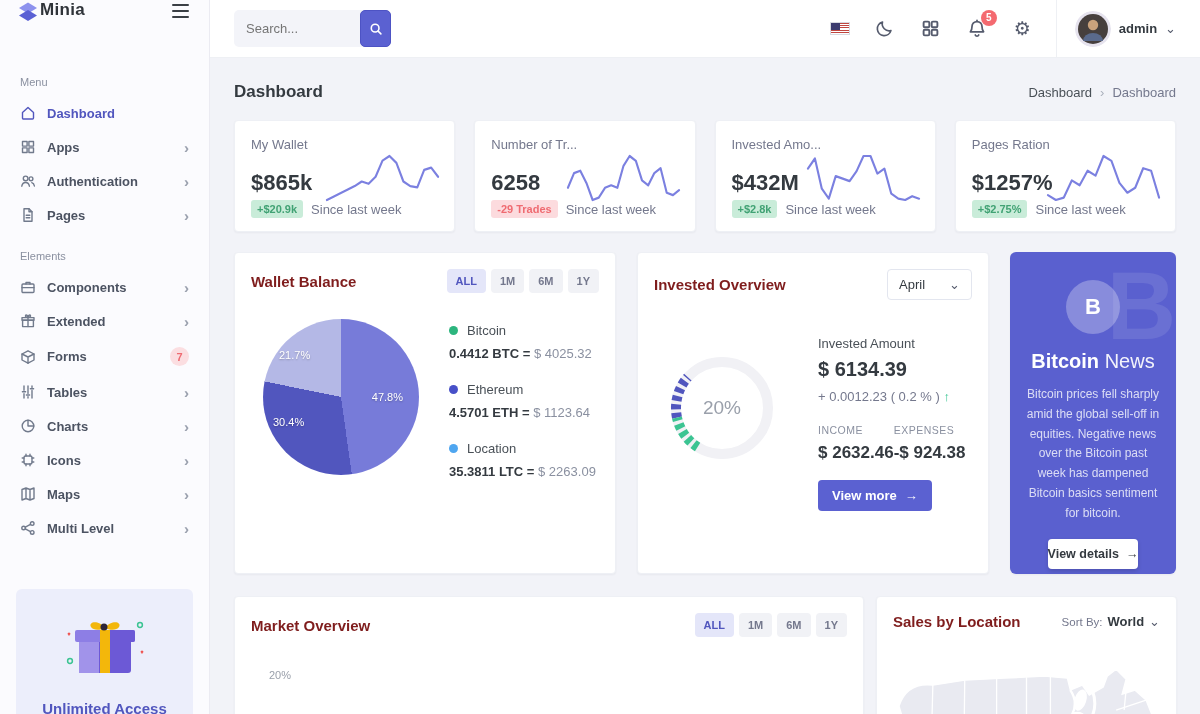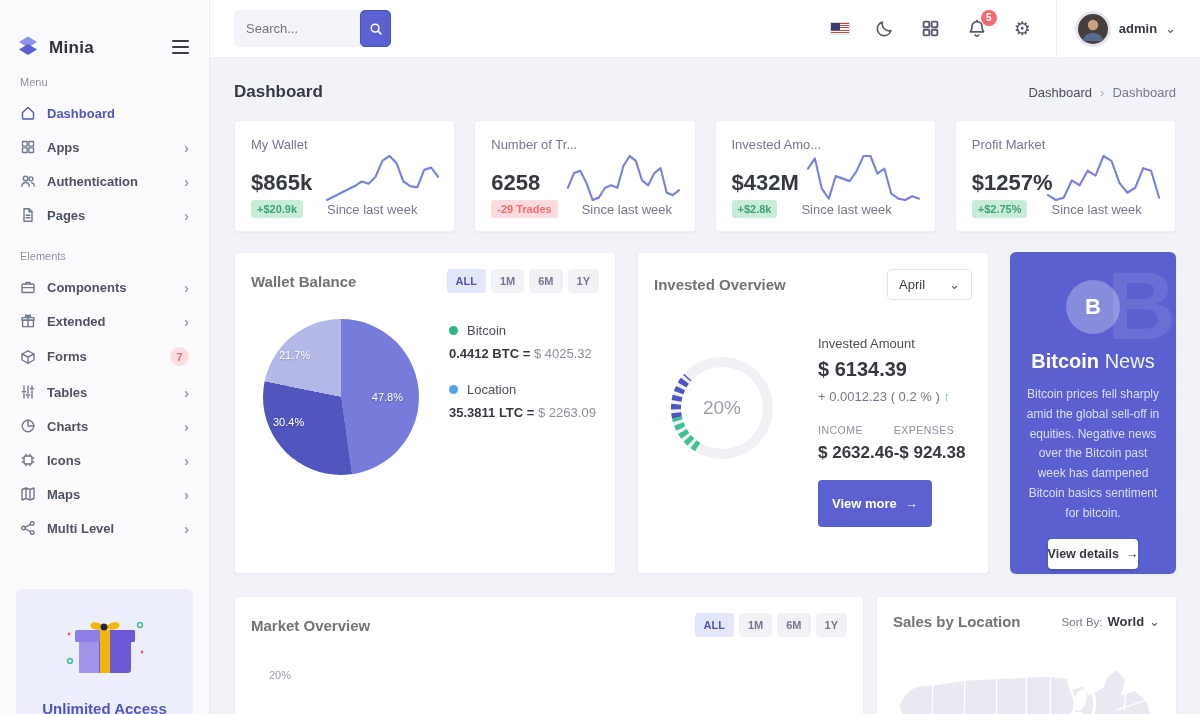--- a/index.html
+++ b/index.html
@@ -2,21 +2,21 @@
 <html><head>
 <meta charset="utf-8">
 <style>
   *{box-sizing:border-box;margin:0;padding:0}
   html,body{width:1200px;height:714px;overflow:hidden;background:#f2f3f8;
     font-family:"Liberation Sans","DejaVu Sans",sans-serif;color:#495057;font-size:13px}
   .app{display:flex;width:1200px;height:714px}
 
   
   .sidebar{width:210px;flex:none;background:#fbfbfe;border-right:1px solid #ebebf2;display:flex;flex-direction:column}
-  .side-head{height:58px;flex:none;display:flex;align-items:flex-end;gap:9px;padding:0 16px}
+  .side-head{height:58px;flex:none;display:flex;align-items:flex-start;padding:0 16px}
   .logo{width:24px;height:24px;display:inline-flex}
   .brand{font-size:17px;font-weight:700;color:#2f3339;letter-spacing:.3px}
   .burger{margin-left:auto;background:none;border:none;cursor:pointer;display:flex;flex-direction:column;gap:3.5px;padding:4px}
   .burger span{width:17px;height:2.4px;background:#3a3f45;border-radius:1px}
   .side-label{font-size:11px;color:#8a90a0;padding:18px 20px 8px}
   .side-item{display:flex;align-items:center;gap:11px;padding:9px 20px;color:#4c5362;font-weight:600;font-size:13px;text-decoration:none;cursor:pointer}
   .side-item .sicon{width:16px;height:16px;color:#717a8c;display:inline-flex;flex:none}
   .side-item.active,.side-item.active .sicon{color:#5156be}
   .chev{margin-left:auto;color:#9aa0ae;font-size:15px;line-height:1}
   .count-badge{margin-left:auto;background:#fbdee1;color:#ee6b72;font-size:11px;font-weight:700;width:19px;height:19px;border-radius:50%;display:flex;align-items:center;justify-content:center}
@@ -48,31 +48,31 @@
   .crumbs{font-size:13px;color:#74788d;display:flex;gap:8px;align-items:center}
   .crumbs .root{color:#495057;text-decoration:none;cursor:pointer}
   .crumbs .sep{color:#aab0bc}
 
   
   .card{background:#fff;border:1px solid #eef0f5;border-radius:4px;box-shadow:0 1px 2px rgba(31,41,55,.05)}
   .stats-row{display:flex;gap:19px;margin-bottom:20px}
   .stat-card{flex:1;height:112px;padding:16px;position:relative}
   .stat-label{color:#74788d;margin-bottom:18px}
   .stat-value{font-size:22px;font-weight:700;color:#343a40}
-  .stat-foot{position:absolute;left:16px;bottom:13px;display:flex;align-items:center;gap:24px}
+  .stat-foot{position:absolute;left:16px;bottom:13px;display:flex;align-items:center;gap:8px}
   .badge-soft{font-size:11px;font-weight:700;padding:3px 6px;border-radius:3px}
   .badge-soft.success{background:#c9ecd9;color:#41a274}
   .badge-soft.danger{background:#fcdbde;color:#ef6b71}
   .note{color:#74788d}
   .spark{position:absolute;right:14px;top:26px;width:115px;height:60px}
   .spark polyline{fill:none;stroke:#7b80e0;stroke-width:2.2;stroke-linejoin:round;stroke-linecap:round}
 
   .mid-row{display:flex;gap:21px;margin-bottom:22px;height:322px}
   .card-head{display:flex;align-items:center;justify-content:space-between}
-  .card-title{font-size:15px;font-weight:700;color:#737373}
+  .card-title{font-size:15px;font-weight:700;color:#7f1d1d}
   .range-group{display:flex;gap:5px}
   .range-btn{font-size:11px;font-weight:700;padding:6px 9px;border:none;border-radius:4px;background:#f1f2f6;color:#74788d;cursor:pointer;font-family:inherit}
   .range-btn.active{background:#e4e6f9;color:#5156be}
 
   .wallet-card{width:382px;flex:none;padding:16px}
   .wallet-body{display:flex;margin-top:26px}
   .pie{width:156px;height:156px;border-radius:50%;position:relative;margin-left:12px;flex:none}
   .pie-label{position:absolute;color:#fff;font-size:11px;font-weight:400;text-shadow:0 1px 2px rgba(0,0,0,.25)}
   .pl-0{right:16px;top:46%}
   .pl-1{left:10px;top:62%}
@@ -91,21 +91,21 @@
   .gauge{width:120px;height:120px;position:relative;margin:26px 4px 0 8px;flex:none}
   .gauge-label{position:absolute;inset:0;display:flex;align-items:center;justify-content:center;font-size:19px;color:#9aa0ab}
   .inv-right{margin-left:32px;padding-top:14px}
   .inv-label{color:#495057}
   .inv-value{font-size:20px;font-weight:700;color:#343a40;margin:7px 0 8px}
   .inv-change{color:#74788d}
   .inv-change .up{color:#34c38f}
   .ie-row{display:flex;margin-top:20px}
   .ie-label{font-size:10.5px;color:#8a90a0;letter-spacing:.5px}
   .ie-value{font-size:17px;font-weight:700;color:#343a40;margin-top:7px}
-  .view-more{margin-top:17px;display:inline-flex;align-items:center;gap:8px;background:#5b61d1;color:#fff;border:none;border-radius:4px;padding:16px 14px;font-size:13px;font-weight:700;cursor:pointer;font-family:inherit}
+  .view-more{margin-top:17px;display:inline-flex;align-items:center;gap:8px;background:#5b61d1;color:#fff;border:none;border-radius:4px;padding:8px 14px;font-size:13px;font-weight:700;cursor:pointer;font-family:inherit}
 
   .news-card{width:166px;flex:none;background:#5a60cf;border:none;border-radius:6px;color:#fff;padding:16px 14px;text-align:center;position:relative;overflow:hidden}
   .wm{position:absolute;top:6px;right:0px;font-size:96px;font-weight:700;color:rgba(255,255,255,.10);line-height:1;pointer-events:none}
   .news-circle{width:54px;height:54px;border-radius:50%;background:rgba(255,255,255,.28);margin:12px auto 16px;display:flex;align-items:center;justify-content:center;font-size:22px;font-weight:700;color:#fff;position:relative}
   .news-title{font-size:20px;color:#fff}
   .news-title b{font-weight:700}
   .news-title span{font-weight:400;color:rgba(255,255,255,.92)}
   .news-body{font-size:12px;line-height:1.65;color:rgba(255,255,255,.78);margin-top:12px}
   .news-btn{margin-top:15px;display:inline-flex;align-items:center;gap:7px;background:#fff;color:#343a40;border:none;border-radius:4px;padding:8px 0;font-size:12.5px;font-weight:700;cursor:pointer;box-shadow:0 2px 4px rgba(0,0,0,.15);font-family:inherit}
 
@@ -391,21 +391,21 @@
           <div class="stat-value">$432M</div>
           <svg class="spark" viewBox="0 0 120 60" preserveAspectRatio="none">
               <polyline points="2.0,21.6 9.3,11.5 16.5,41.7 23.8,51.7 31.0,29.1 38.3,31.6 45.5,34.1 52.8,24.1 60.0,9.0 67.3,9.0 74.5,26.6 81.8,21.6 89.0,46.7 96.3,51.7 103.5,53.0 110.8,49.2 118.0,51.7"></polyline>
             </svg>
           <div class="stat-foot">
             <span class="badge-soft success">+$2.8k</span>
             <span class="note">Since last week</span>
           </div>
         </div>
         <div class="card stat-card">
-          <div class="stat-label">Profit Market</div>
+          <div class="stat-label">Pages Ration</div>
           <div class="stat-value">$1257%</div>
           <svg class="spark" viewBox="0 0 120 60" preserveAspectRatio="none">
               <polyline points="2.0,48.1 10.3,53.0 18.6,50.6 26.9,33.4 35.1,38.3 43.4,23.7 51.7,28.6 60.0,9.0 68.3,13.9 76.6,35.9 84.9,45.7 93.1,40.8 101.4,21.2 109.7,23.7 118.0,50.6"></polyline>
             </svg>
           <div class="stat-foot">
             <span class="badge-soft success">+$2.75%</span>
             <span class="note">Since last week</span>
           </div>
         </div>
       </div>
@@ -428,20 +428,27 @@
               <span class="pie-label pl-1">30.4%</span>
               <span class="pie-label pl-2">21.7%</span>
             </div>
             <div class="legend">
               <div class="leg-item">
                 <div class="leg-name">
                     <span class="dot" style="background:#2cb57e"></span>
                     <span>Bitcoin</span>
                   </div>
                 <div class="leg-val"><span class="amt">0.4412 BTC =</span> <span class="usd">$ 4025.32</span></div>
+              </div>
+              <div class="leg-item">
+                <div class="leg-name">
+                    <span class="dot" style="background:#4750c8"></span>
+                    <span>Ethereum</span>
+                  </div>
+                <div class="leg-val"><span class="amt">4.5701 ETH =</span> <span class="usd">$ 1123.64</span></div>
               </div>
               <div class="leg-item">
                 <div class="leg-name">
                     <span class="dot" style="background:#4fa6f0"></span>
                     <span>Location</span>
                   </div>
                 <div class="leg-val"><span class="amt">35.3811 LTC =</span> <span class="usd">$ 2263.09</span></div>
               </div>
             </div>
           </div>

